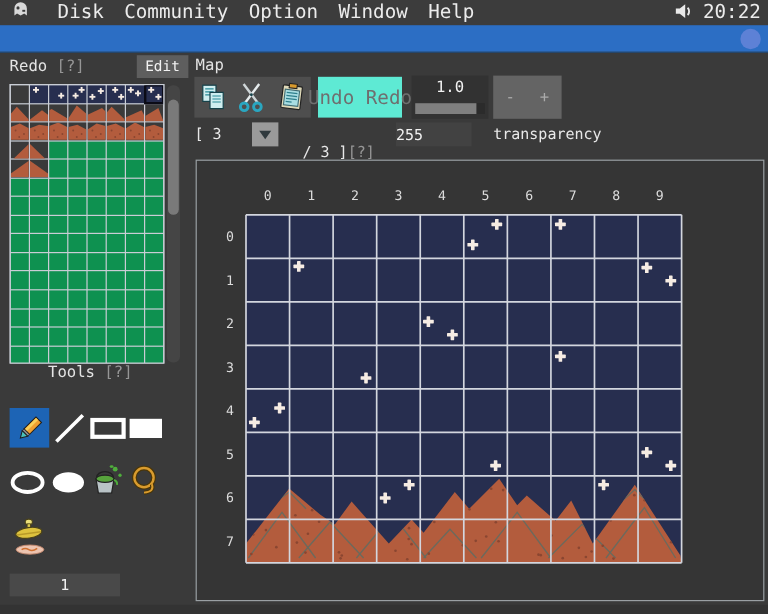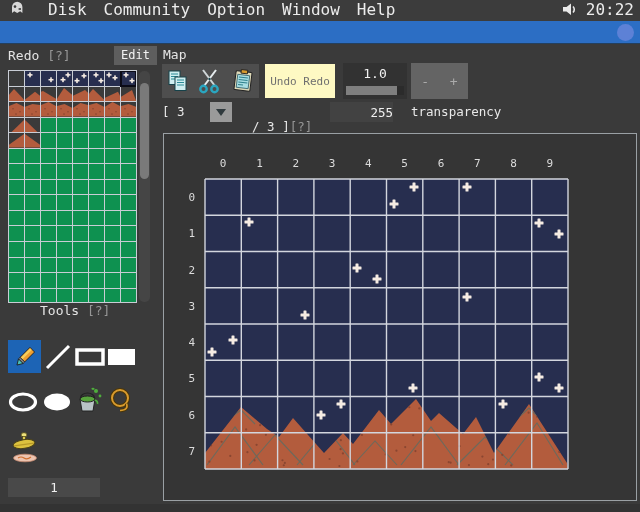--- a/index.html
+++ b/index.html
@@ -41,37 +41,37 @@
   .tool-slot.sel{background:#1d64b5;}
   .stamp-slot{left:10px;top:431px;width:30px;height:34px;}
   .size-input{left:8px;top:478px;width:92px;height:19px;background:#494949;
     display:flex;align-items:center;justify-content:center;font-size:12.5px;color:#f0f0f0;}
   .size-label{left:106px;top:480px;font-size:12.5px;margin-top:40px;}
   
   .map-title{left:163px;top:47px;}
   .icons-panel{left:162px;top:64px;width:97px;height:34px;background:#4e4e4e;
     display:flex;align-items:center;justify-content:space-around;}
   .icon-btn{width:28px;height:28px;display:flex;align-items:center;justify-content:center;}
-  .undo-btn{left:265px;top:64px;width:70px;height:34px;background:#fef9c3;color:#6f6f6f;
-    font-size:11px;display:flex;align-items:center;justify-content:center;white-space:pre;}
+  .undo-btn{left:265px;top:64px;width:70px;height:34px;background:#5eead4;color:#6f6f6f;
+    font-size:16px;display:flex;align-items:center;justify-content:center;white-space:pre;}
   .zoom-panel{left:343px;top:63px;width:64px;height:36px;background:#323232;}
   .zoom-val{position:absolute;left:0;top:3px;width:100%;text-align:center;font-size:13px;color:#f2f2f2;}
   .zoom-slider{position:absolute;left:3px;bottom:4px;width:58px;height:9px;background:#2b2b2b;}
   .zoom-fill{height:100%;background:#7f7f7f;}
   .pm-panel{left:411px;top:63px;width:57px;height:36px;background:#646464;color:#ababab;
     display:flex;align-items:center;justify-content:space-around;font-size:13px;}
   .pm-panel span{cursor:default;}
   .layer-left{left:162px;top:104px;font-size:12.5px;white-space:pre;}
   .dd-btn{left:210px;top:102px;width:22px;height:20px;background:#9a9a9a;
     display:flex;align-items:center;justify-content:center;}
   .dd-tri{width:0;height:0;border-left:5px solid transparent;border-right:5px solid transparent;
     border-top:7px solid #303a3e;}
   .layer-mid{left:237px;top:104px;font-size:12.5px;white-space:pre;}
   .alpha-input{left:330px;top:102px;width:63px;height:20px;background:#424242;
-    display:flex;align-items:center;justify-content:flex-end;font-size:12.5px;color:#f0f0f0;}
+    display:flex;align-items:center;justify-content:flex-start;font-size:12.5px;color:#f0f0f0;}
   .alpha-label{left:411px;top:104px;font-size:12.5px;}
   
   .map-panel{left:163px;top:133px;width:474px;height:368px;border:1px solid #9aa0a4;
     box-sizing:border-box;background:#353535;}
   .map-panel svg{display:block;}
   .bottom-strip{left:0;top:504px;width:640px;height:8px;background:#333333;}
 </style>
 </head>
 <body>
 

